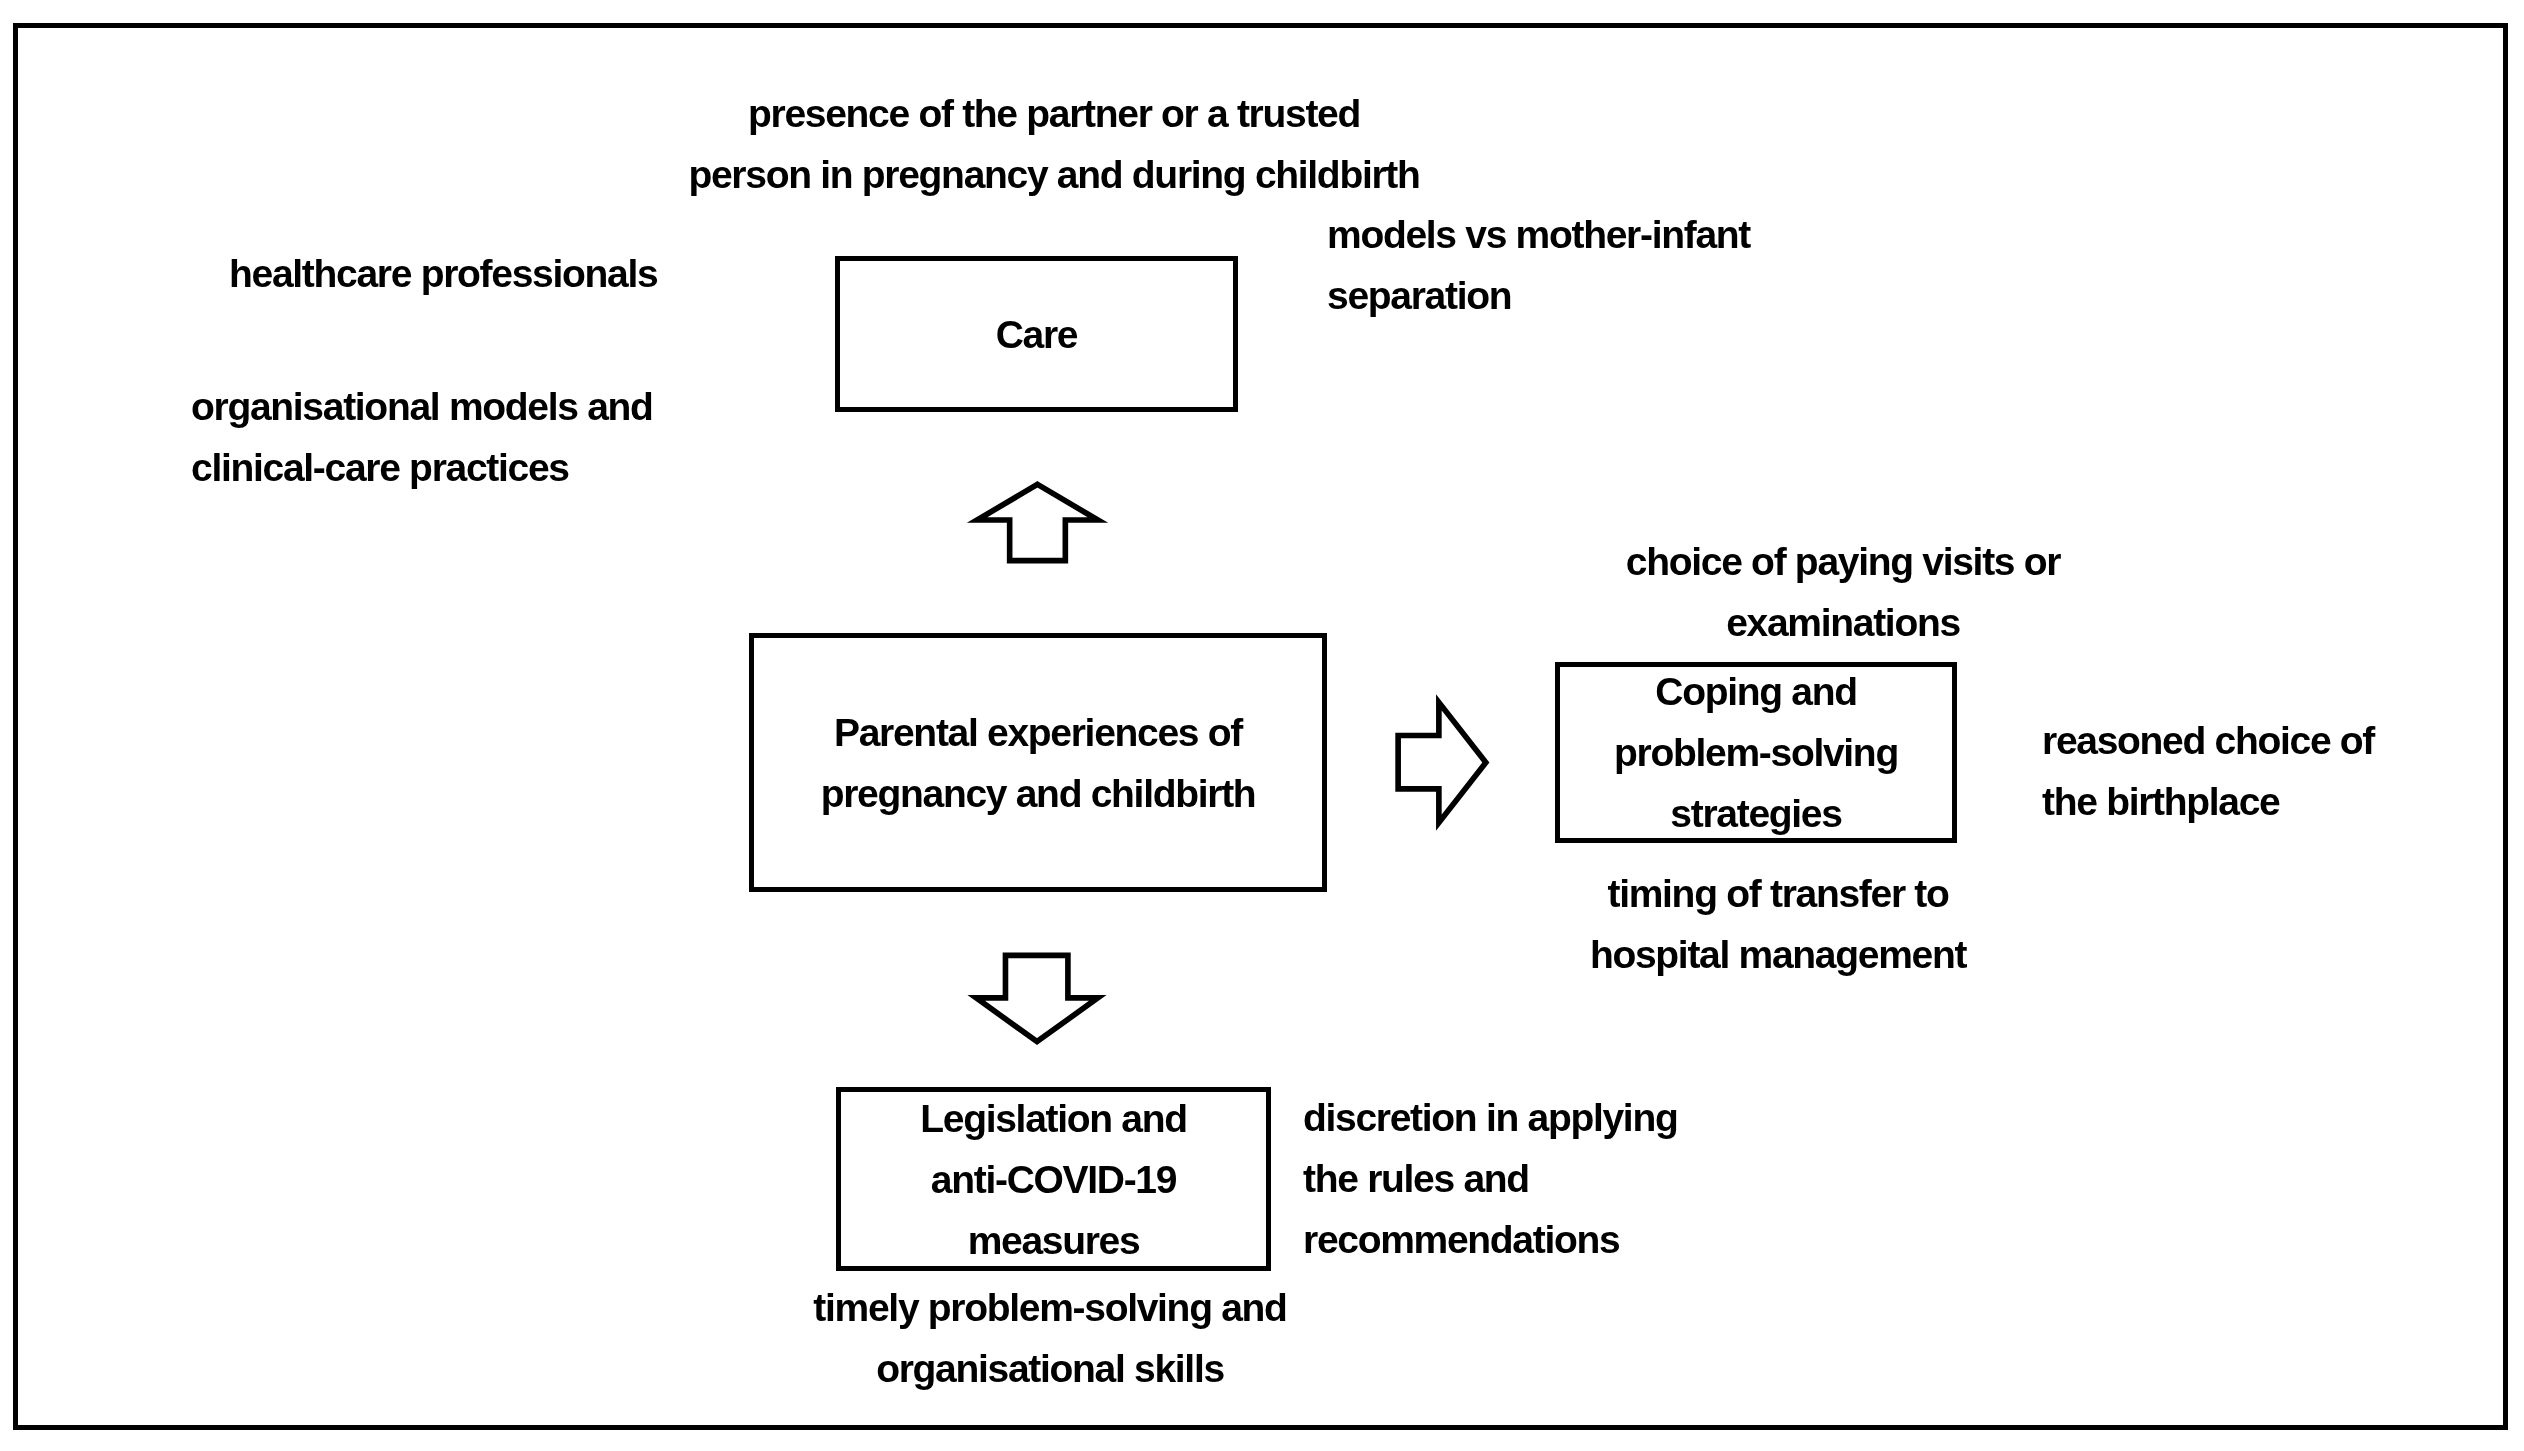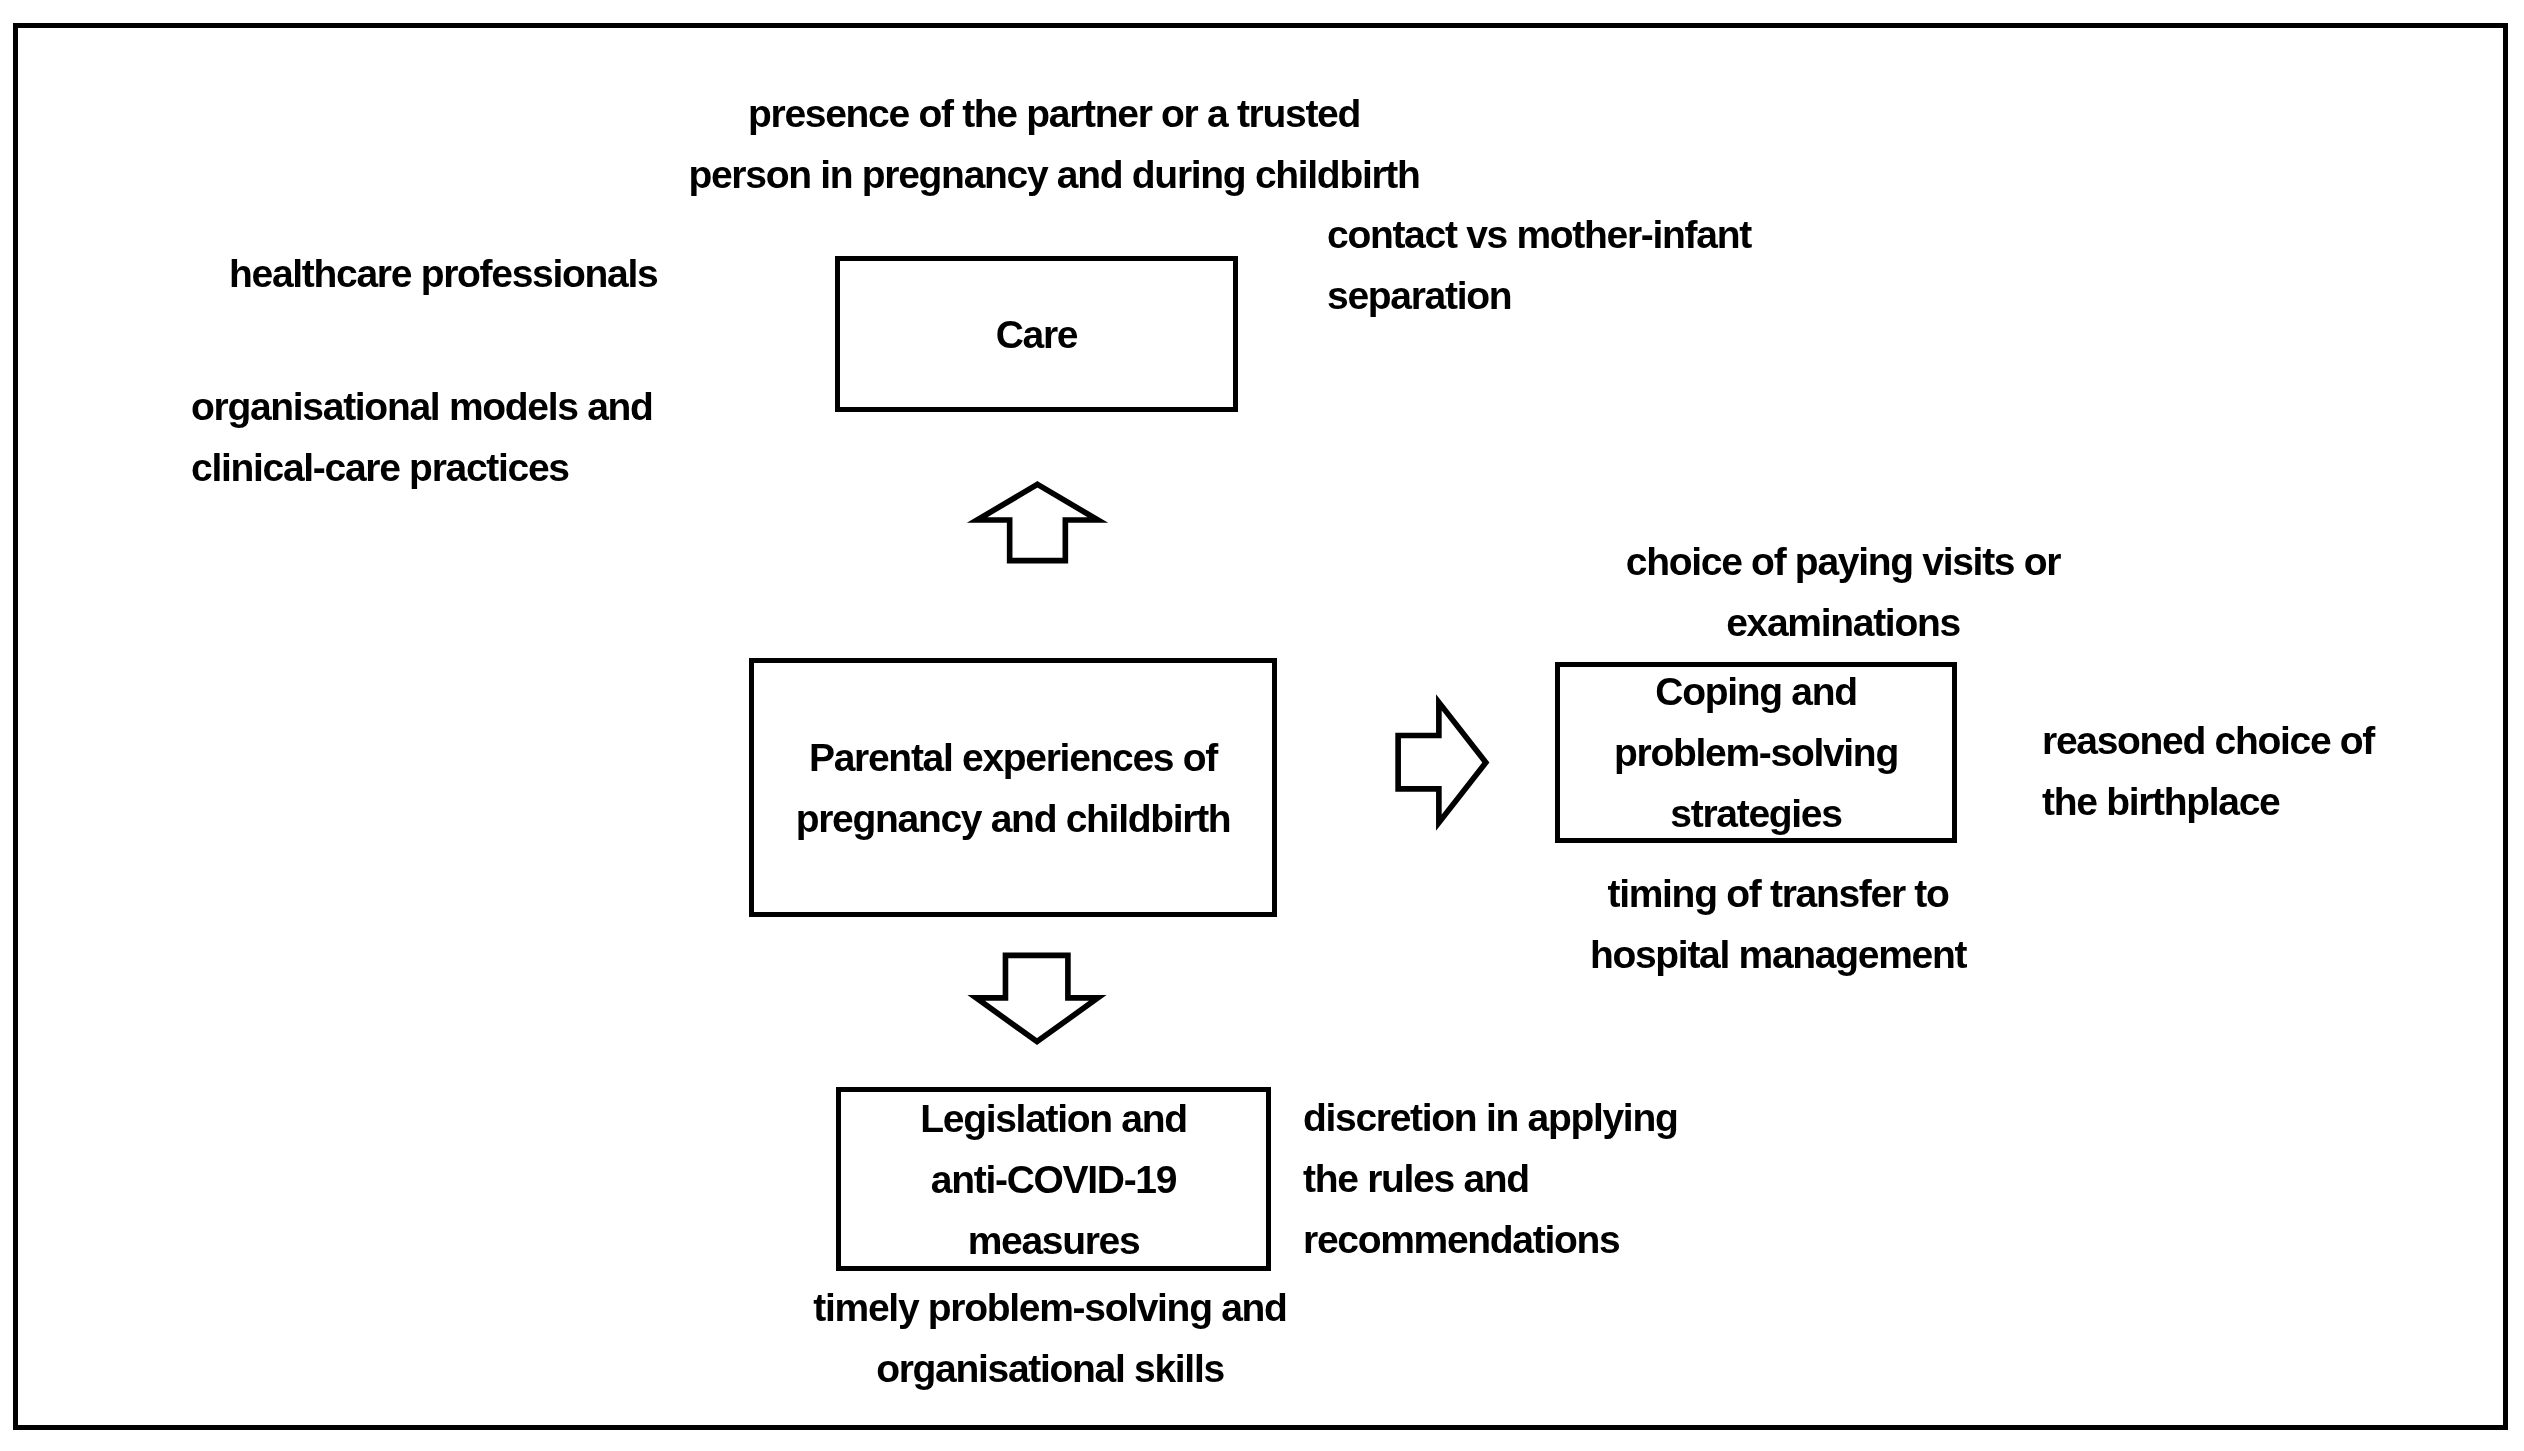--- a/index.html
+++ b/index.html
@@ -76,35 +76,35 @@
   <div class="txt t-right" style="left:191px; top:376px; width:564px;">
     <span class="ln">organisational models and</span>
     <span class="ln">clinical-care practices</span>
   </div>
 
   <div class="box" style="left:835px; top:256px; width:403px; height:156px;">
     <span class="ln">Care</span>
   </div>
 
   <div class="txt t-left" style="left:1327px; top:204px; width:689px;">
-    <span class="ln">contact vs mother-infant</span>
+    <span class="ln">models vs mother-infant</span>
     <span class="ln">separation</span>
   </div>
 
 
   <svg class="block-arrow" style="left:974px; top:481px;" width="127" height="83" viewBox="0 0 203 132">
     <polygon points="101.5,5 198,62 146,62 146,127 57,127 57,62 5,62"></polygon>
   </svg>
 
   <div class="txt t-center" style="left:1467px; top:531px; width:752px;">
     <span class="ln">choice of paying visits or</span>
     <span class="ln">examinations</span>
   </div>
 
-  <div class="box" style="left:749px; top:658px; width:528px; height:259px;">
+  <div class="box" style="left:749px; top:633px; width:578px; height:259px;">
     <span class="ln">Parental experiences of</span>
     <span class="ln">pregnancy and childbirth</span>
   </div>
 
   <svg class="block-arrow" style="left:1395px; top:699px;" width="94" height="127" viewBox="0 0 150 202">
     <polygon points="5,58 70,58 70,5 145,101 70,197 70,143 5,143"></polygon>
   </svg>
 
   <div class="box" style="left:1555px; top:662px; width:402px; height:181px;">
     <span class="ln">Coping and</span>

